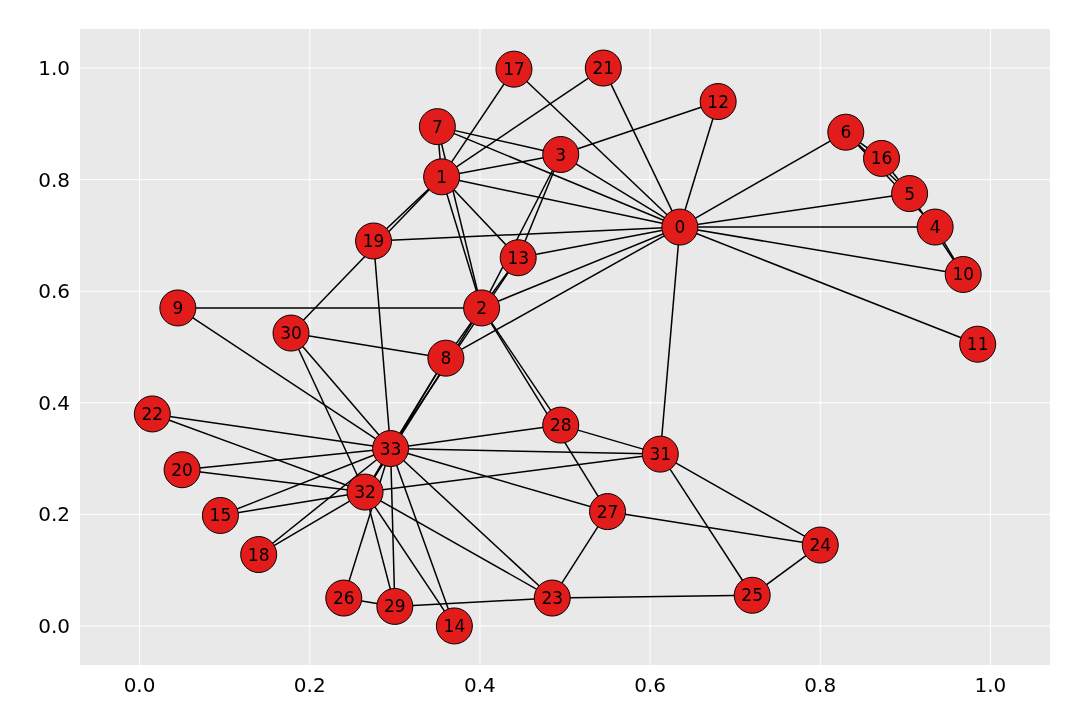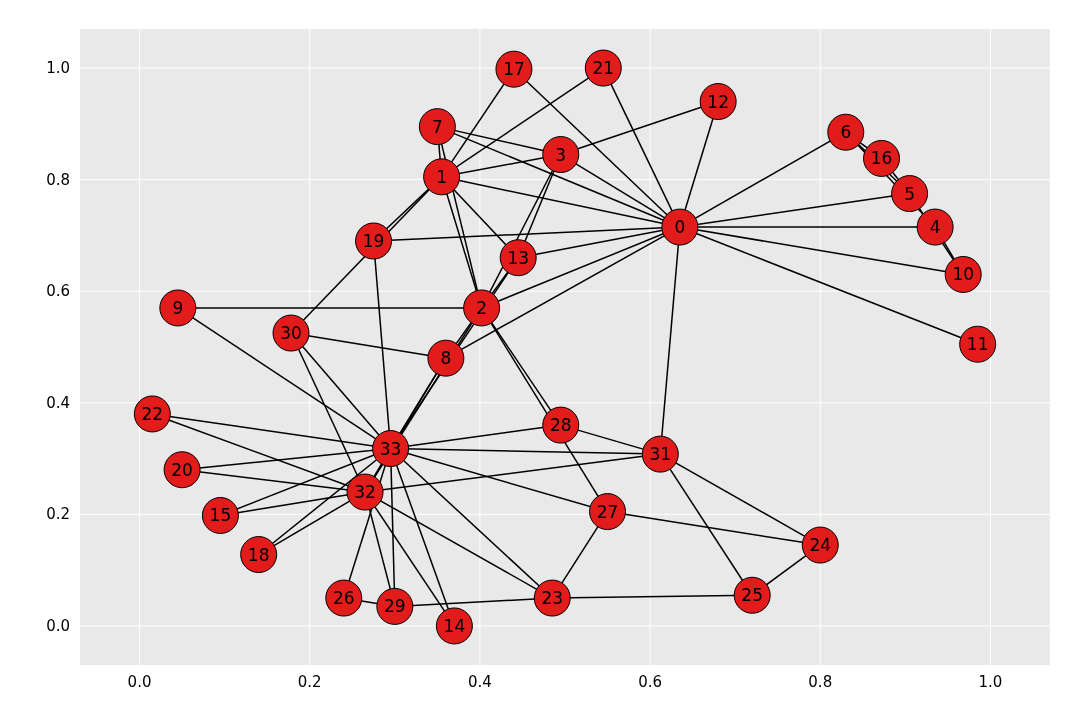--- a/index.html
+++ b/index.html
@@ -14,21 +14,21 @@
     height: 707px;
     background: #ffffff;
     overflow: hidden;
   }
   .axes-bg {
     position: absolute;
     background: #e9e9e9;
   }
   .tick-label {
     position: absolute;
-    font-size: 15px;
+    font-size: 20px;
     color: #000000;
     white-space: nowrap;
   }
   .x-tick-label {
     transform: translateX(-50%);
   }
   .y-tick-label {
     transform: translateY(-50%);
     text-align: right;
   }

